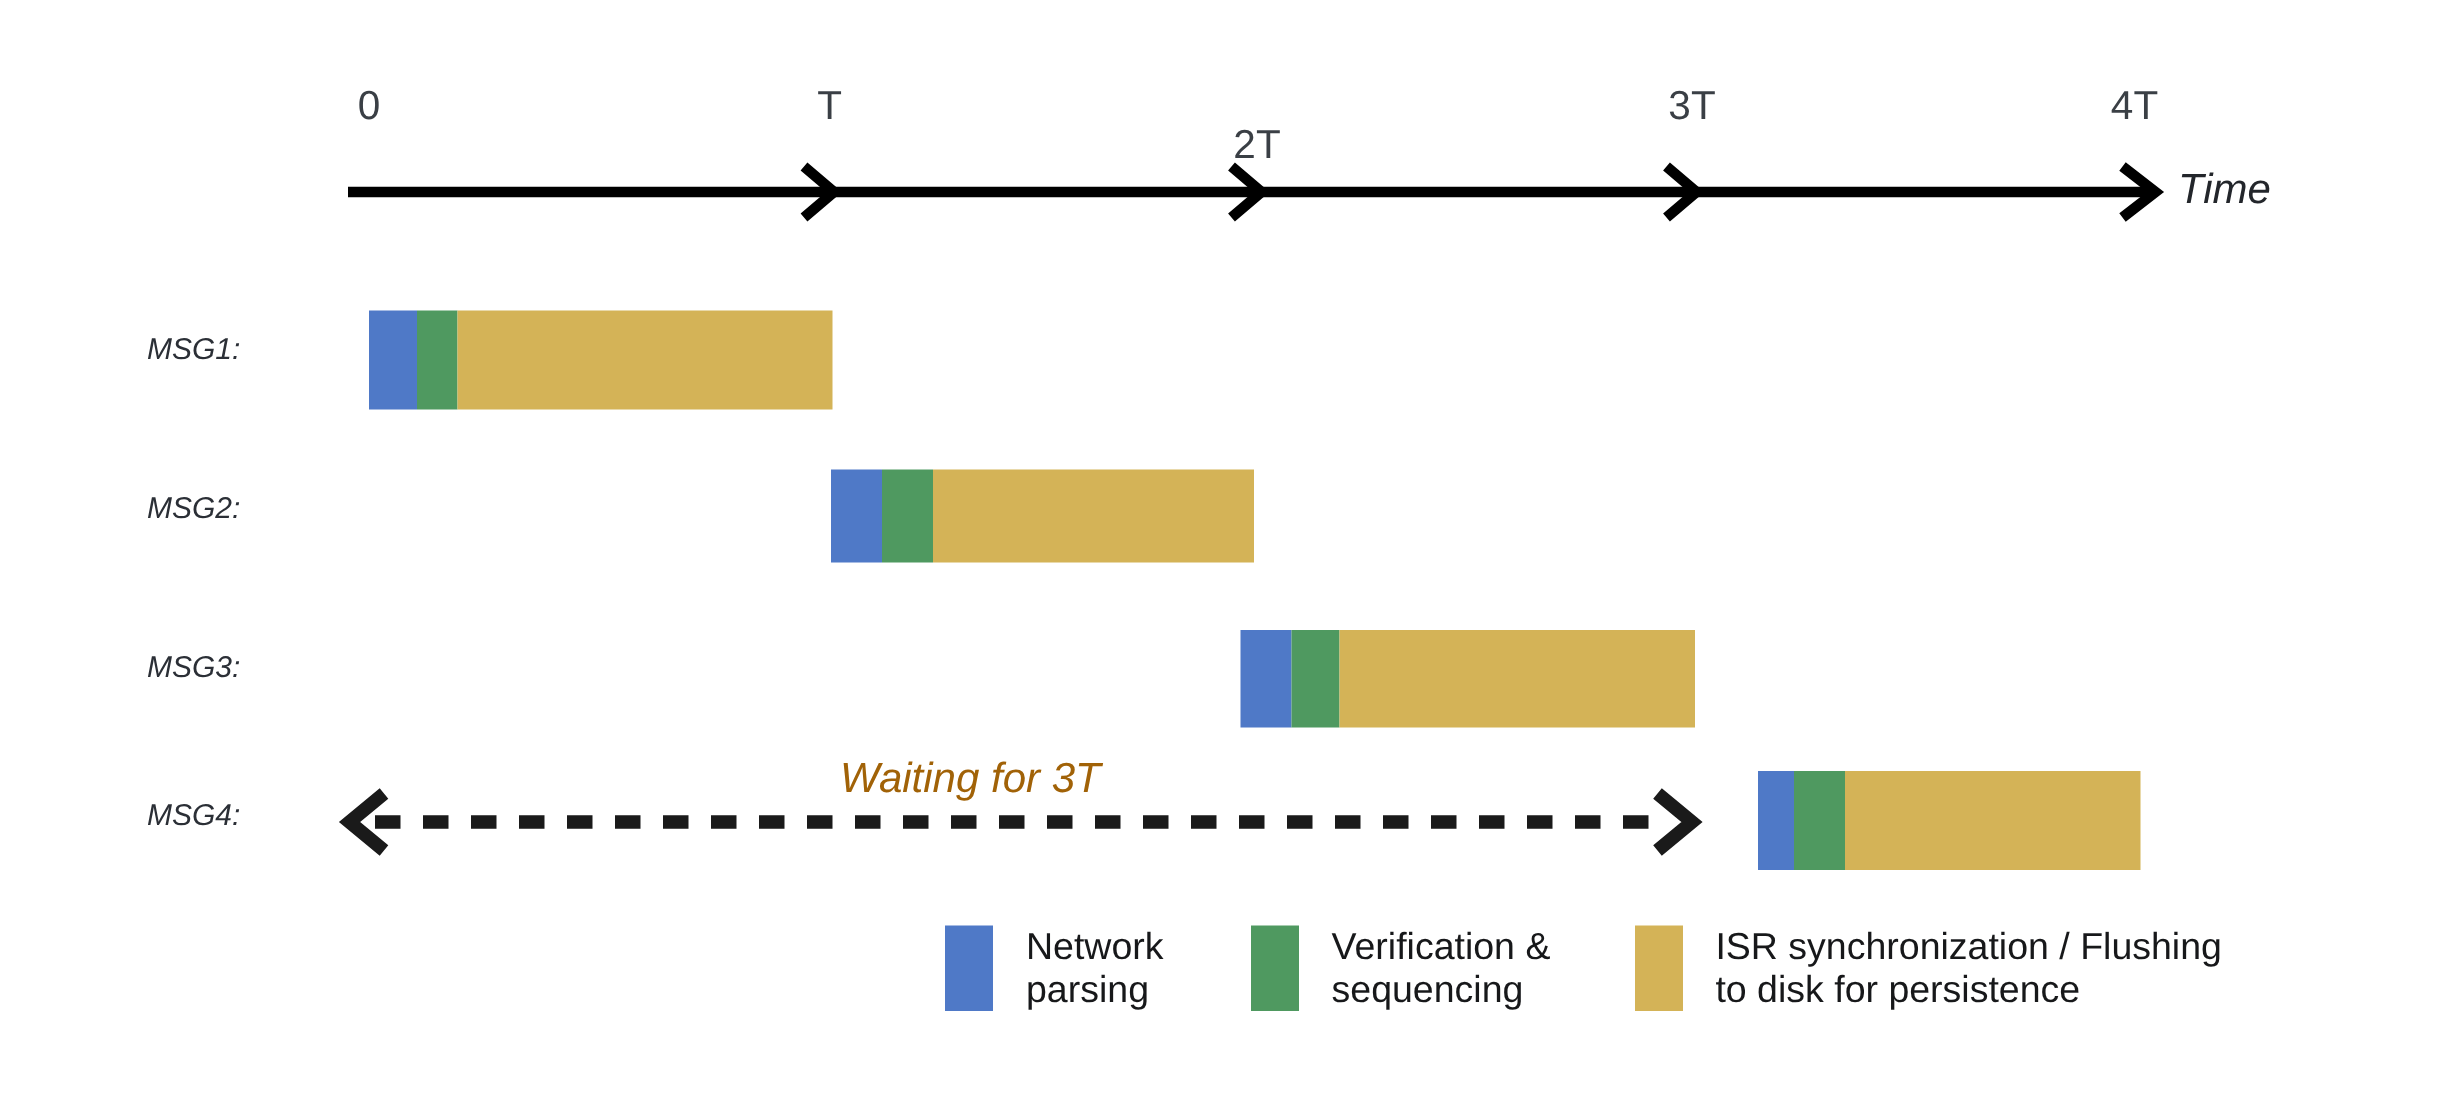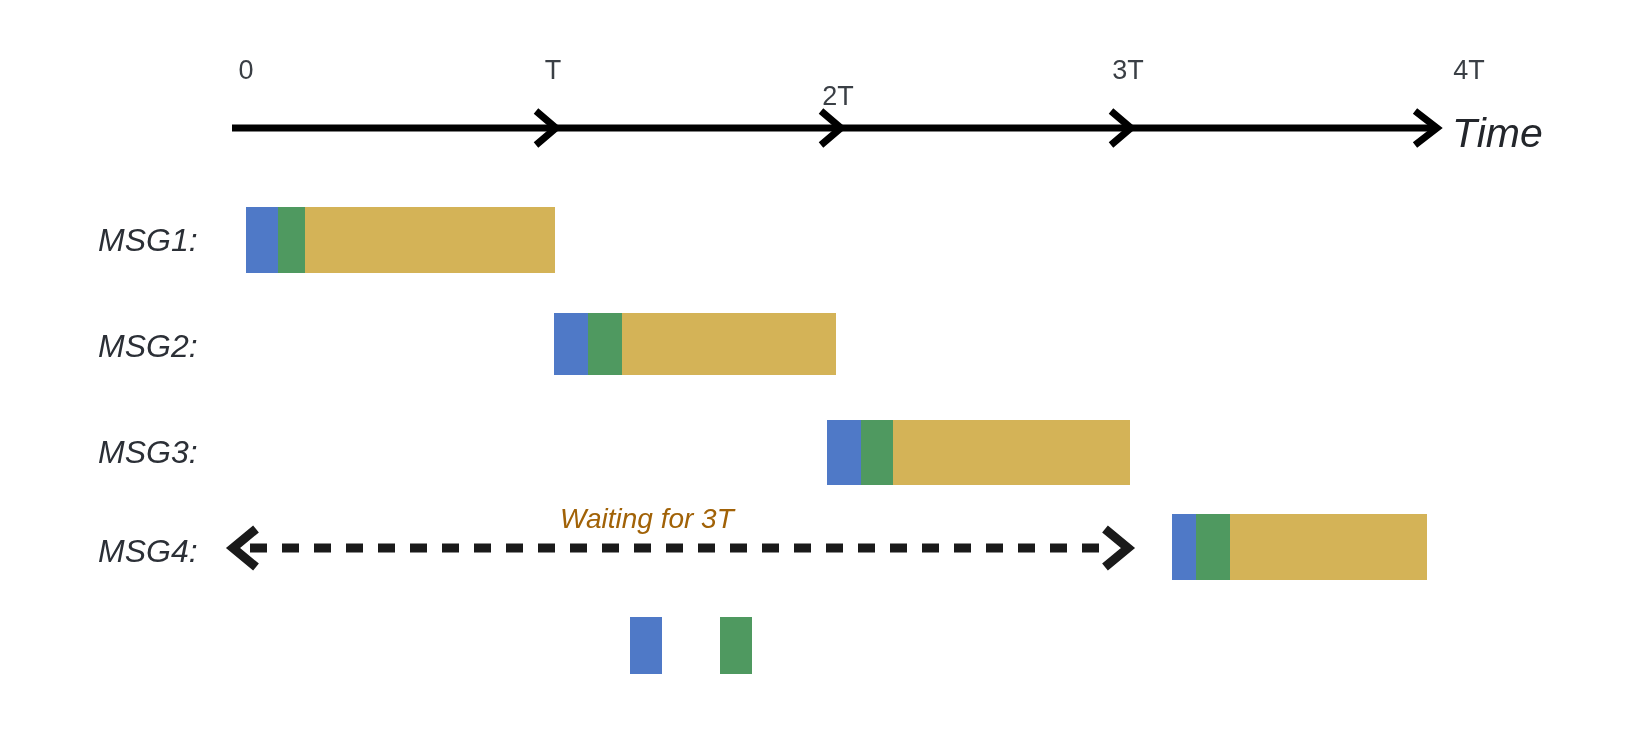--- a/index.html
+++ b/index.html
@@ -11,27 +11,27 @@
   .stage{position:absolute;left:0;top:0;width:1632px;height:734px;}
   .abs{position:absolute;}
 
   
   .axis-tick-label{
     font-size:27px;color:#3a3f45;font-family:"Liberation Sans",sans-serif;
     text-align:center;white-space:nowrap;
   }
   .axis-svg{position:absolute;left:0;top:100px;}
   .axis-name{
-    font-size:41px;font-style:italic;color:#23262b;
+    font-size:28px;font-style:italic;color:#23262b;
     font-family:"Liberation Sans",sans-serif;white-space:nowrap;
   }
 
   
   .row-label{
-    font-size:32px;font-style:italic;color:#2b2f36;
+    font-size:20px;font-style:italic;color:#2b2f36;
     font-family:"Liberation Sans",sans-serif;white-space:nowrap;
   }
 
   
   .bar{position:absolute;display:flex;flex-direction:row;}
   .seg{height:100%;}
 
   
   .wait-label{
     font-size:28px;font-style:italic;color:#a16207;
@@ -52,21 +52,21 @@
 </style>
 </head>
 <body>
 
 <div class="stage">
 
   <div class="abs axis-tick-label" style="left:221px;top:55px;width:50px;">0</div>
   <div class="abs axis-tick-label" style="left:528px;top:55px;width:50px;">T</div>
   <div class="abs axis-tick-label" style="left:813px;top:55px;width:50px;margin-top:26px;">2T</div>
   <div class="abs axis-tick-label" style="left:1103px;top:55px;width:50px;">3T</div>
-  <div class="abs axis-tick-label" style="left:1444px;top:55px;width:50px;">4T</div>
+  <div class="abs axis-tick-label" style="left:1398px;top:55px;width:50px;">4T</div>
 
   <svg class="axis-svg" width="1632" height="70" viewBox="0 0 1632 70">
 
     <line x1="232" y1="28" x2="1435" y2="28" stroke="#000000" stroke-width="7"></line>
 
     <polyline points="536,11 556,28 536,45" fill="none" stroke="#000000" stroke-width="7" stroke-linecap="butt" stroke-linejoin="miter"></polyline>
 
     <polyline points="821,11 841,28 821,45" fill="none" stroke="#000000" stroke-width="7" stroke-linecap="butt" stroke-linejoin="miter"></polyline>
 
     <polyline points="1111,11 1131,28 1111,45" fill="none" stroke="#000000" stroke-width="7" stroke-linecap="butt" stroke-linejoin="miter"></polyline>
@@ -113,22 +113,31 @@
   <div class="bar" style="left:1172px;top:514px;height:66px;">
     <div class="seg" style="width:24px;background:#4F79C7;"></div>
     <div class="seg" style="width:34px;background:#4F9960;"></div>
     <div class="seg" style="width:197px;background:#D4B357;"></div>
   </div>
 
   <div class="legend">
 
     <div class="legend-item lg-1">
       <div class="legend-swatch" style="background:#4F79C7;"></div>
+      <div class="legend-text">Network
+parsing</div>
     </div>
 
     <div class="legend-item lg-2">
       <div class="legend-swatch" style="background:#4F9960;"></div>
+      <div class="legend-text">Verification &amp;
+sequencing</div>
     </div>
 
+    <div class="legend-item">
+      <div class="legend-swatch" style="background:#D4B357;"></div>
+      <div class="legend-text">ISR synchronization / Flushing
+to disk for persistence</div>
+    </div>
 
   </div>
 
 </div>
 
 </body></html>

